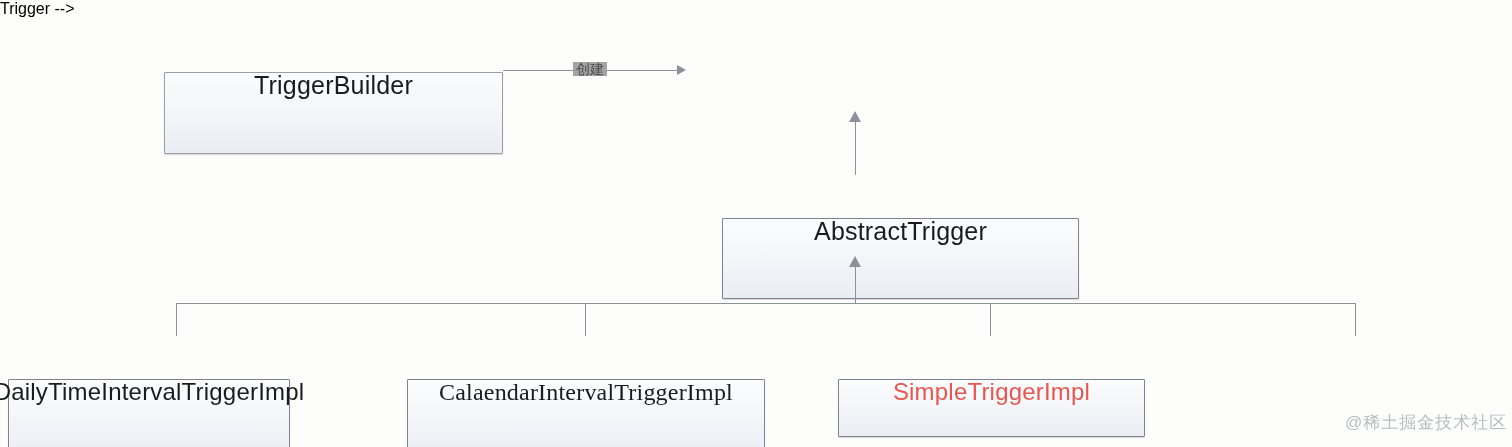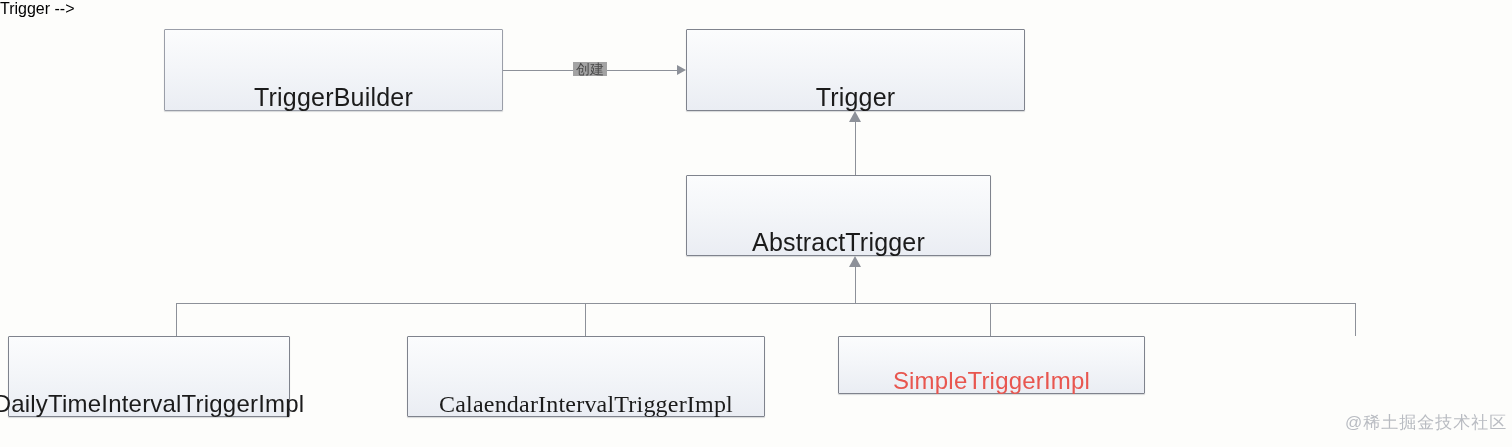--- a/index.html
+++ b/index.html
@@ -16,24 +16,25 @@
     height: 447px;
     background: #fdfdfb;
     overflow: hidden;
   }
   .node {
     position: absolute;
     box-sizing: border-box;
     border: 1px solid #9a9ea8;
     background: linear-gradient(to bottom, #fbfcfd 0%, #f4f6f9 45%, #eaedf3 100%);
     display: flex;
-    align-items: flex-end;
+    align-items: flex-start;
     justify-content: center;
     box-shadow: 0 1px 1px rgba(120,124,132,0.28);
     border-radius: 1px;
+    margin-top: 43px;
   }
   .node .label {
     font-size: 25px;
     letter-spacing: 0.2px;
     color: #1b1b1b;
     white-space: nowrap;
     line-height: 1;
   }
   .node.dark-border {
     border-color: #7f838d;
@@ -87,31 +88,28 @@
 </head>
 <body>
 
 <div id="canvas">
 
   
   <div class="node" style="left:164px; top:29px; width:339px; height:82px;">
     <span class="label">TriggerBuilder</span>
   </div>
 
-  <div class="node dark-border" style="left:686px; top:29px; width:339px; height:82px;">
-    <span class="label">Trigger</span>
-  </div>
 
    Trigger --&gt;
   <div class="edge h" style="left:503px; top:70px; width:174px;"></div>
   <div class="arrowhead-right" style="left:677px; top:65px;"></div>
   <div class="edge-label" style="left:573px; top:62px;">创建</div>
 
   
-  <div class="node dark-border" style="left:686px; top:175px; width:305px; height:81px;">
+  <div class="node dark-border" style="left:722px; top:175px; width:357px; height:81px;">
     <span class="label">AbstractTrigger</span>
   </div>
 
   
   <div class="edge v" style="left:855px; top:122px; height:53px;"></div>
   <div class="arrowhead-up" style="left:849px; top:111px;"></div>
 
   
   <div class="edge v" style="left:855px; top:267px; height:36px;"></div>
   <div class="arrowhead-up" style="left:849px; top:256px;"></div>

